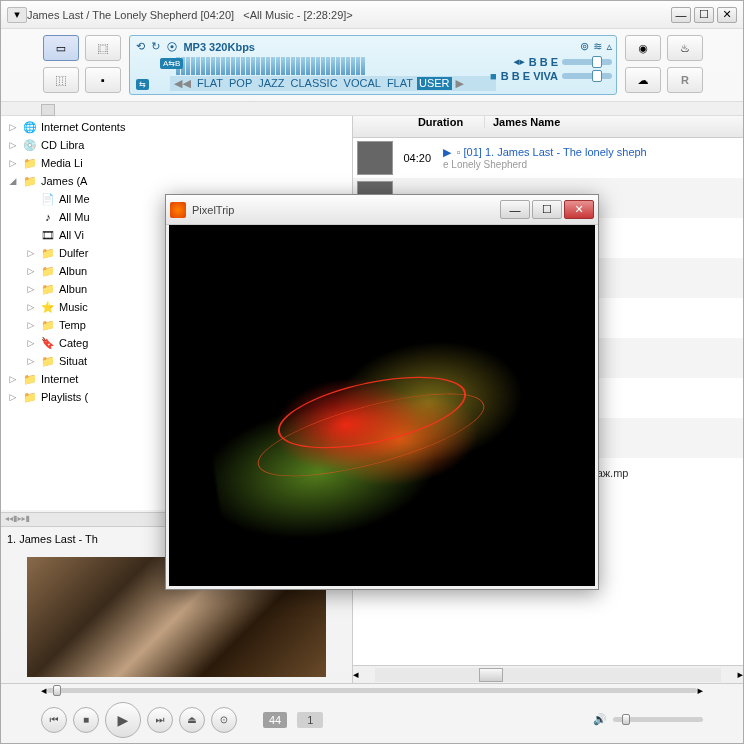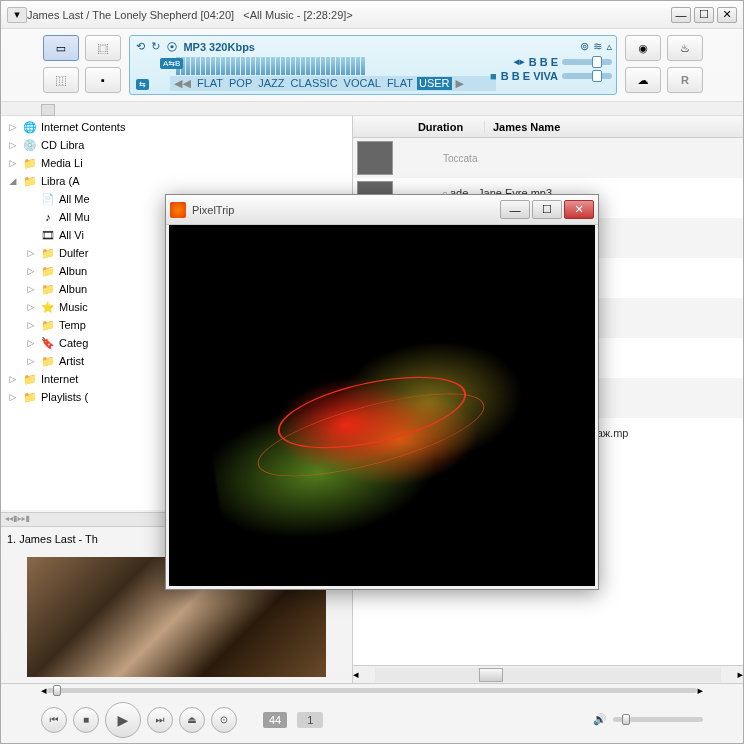--- a/index.html
+++ b/index.html
@@ -37,21 +37,21 @@
 .media-header { height: 22px; background: linear-gradient(#f8f8f8,#e8e8e8); border-bottom: 1px solid #ccc; display: flex; align-items: center; justify-content: center; font-weight: bold; position: relative; }
 .media-header::after { content: '≡'; position: absolute; right: 8px; color: #888; }
 .tree { flex: 1; background: #fff; overflow: hidden; padding: 2px; }
 .tree-item { display: flex; align-items: center; height: 18px; cursor: pointer; }
 .tree-item .exp { width: 12px; text-align: center; color: #888; font-size: 9px; }
 .tree-item .icon { width: 16px; height: 14px; margin: 0 3px; display: flex; align-items: center; justify-content: center; }
 .sep { height: 15px; background: #e8e8e8; border-top: 1px solid #ccc; border-bottom: 1px solid #ccc; margin-top: 2px; font-size: 8px; color: #999; padding: 1px 4px; }
 .track-label { padding: 6px; font-size: 11px; }
 .album-art { margin: 6px 26px; height: 120px; background: linear-gradient(135deg, #8a6a4a 0%, #3a2a1a 30%, #c0a080 50%, #2a1a0a 70%, #6a4a2a 100%); }
 .right-pane { flex: 1; display: flex; flex-direction: column; background: #fff; }
-.col-header { height: 22px; background: linear-gradient(#f8f8f8,#e8e8e8); border-bottom: 1px solid #ccc; display: flex; align-items: center; }
+.col-header { height: 22px; background: linear-gradient(#f8f8f8,#e8e8e8); border-bottom: 1px solid #ccc; display: flex; align-items: flex-start; }
 .col-dur { width: 88px; text-align: center; border-right: 1px solid #ddd; font-weight: bold; }
 .col-fn { padding-left: 8px; font-weight: bold; }
 .playlist { flex: 1; overflow: hidden; }
 .pl-row { height: 40px; display: flex; align-items: center; }
 .pl-row.alt { background: #f4f4f4; }
 .pl-thumb { width: 36px; height: 34px; margin-left: 4px; background: #666; border: 1px solid #999; }
 .pl-dur { width: 44px; text-align: right; padding-right: 6px; }
 .pl-info { flex: 1; padding-left: 6px; overflow: hidden; white-space: nowrap; }
 .pl-fn { color: #333; }
 .pl-fn.playing { color: #2060c0; }
@@ -235,21 +235,21 @@
             <span>CD Libra</span>
           </div>
           <div class="tree-item" style="padding-left: 4px;">
             <span class="exp">▷</span>
             <span class="icon folder-icon">📁</span>
             <span>Media Li</span>
           </div>
           <div class="tree-item" style="padding-left: 4px;">
             <span class="exp">◢</span>
             <span class="icon folder-icon">📁</span>
-            <span>Libra (A</span>
+            <span>James (A</span>
           </div>
           <div class="tree-item" style="padding-left: 22px;">
             <span class="exp"></span>
             <span class="icon ">📄</span>
             <span>All Me</span>
           </div>
           <div class="tree-item" style="padding-left: 22px;">
             <span class="exp"></span>
             <span class="icon ">♪</span>
             <span>All Mu</span>
@@ -285,21 +285,21 @@
             <span>Temp</span>
           </div>
           <div class="tree-item" style="padding-left: 22px;">
             <span class="exp">▷</span>
             <span class="icon ">🔖</span>
             <span>Categ</span>
           </div>
           <div class="tree-item" style="padding-left: 22px;">
             <span class="exp">▷</span>
             <span class="icon folder-icon">📁</span>
-            <span>Artist</span>
+            <span>Situat</span>
           </div>
           <div class="tree-item" style="padding-left: 4px;">
             <span class="exp">▷</span>
             <span class="icon folder-icon">📁</span>
             <span>Internet</span>
           </div>
           <div class="tree-item" style="padding-left: 4px;">
             <span class="exp">▷</span>
             <span class="icon folder-icon">📁</span>
             <span>Playlists (</span>
@@ -309,20 +309,28 @@
       <div class="track-label">1. James Last - Th</div>
       <div class="album-art"></div>
     </div>
     <div class="right-pane">
       <div class="col-header">
         <div style="width:44px"></div>
         <div class="col-dur">Duration</div>
         <div class="col-fn">James Name</div>
       </div>
       <div class="playlist" id="playlist">
+          <div class="pl-row">
+            <div class="pl-thumb"></div>
+    <div class="pl-dur">04:20</div>
+    <div class="pl-info">
+      <div class="pl-fn playing"><span class="play-icon-small">▶</span> <span style="color:#888">▫</span> [01] 1. James Last - The lonely sheph</div>
+      <div class="pl-sub">e Lonely Shepherd</div>
+    </div>
+          </div>
           <div class="pl-row alt">
             <div class="pl-thumb"></div>
     <div class="pl-dur"></div>
     <div class="pl-info">
       <div class="pl-sub">Toccata</div>
     </div>
           </div>
           <div class="pl-row">
             <div class="pl-thumb"></div>
     <div class="pl-dur"></div>

